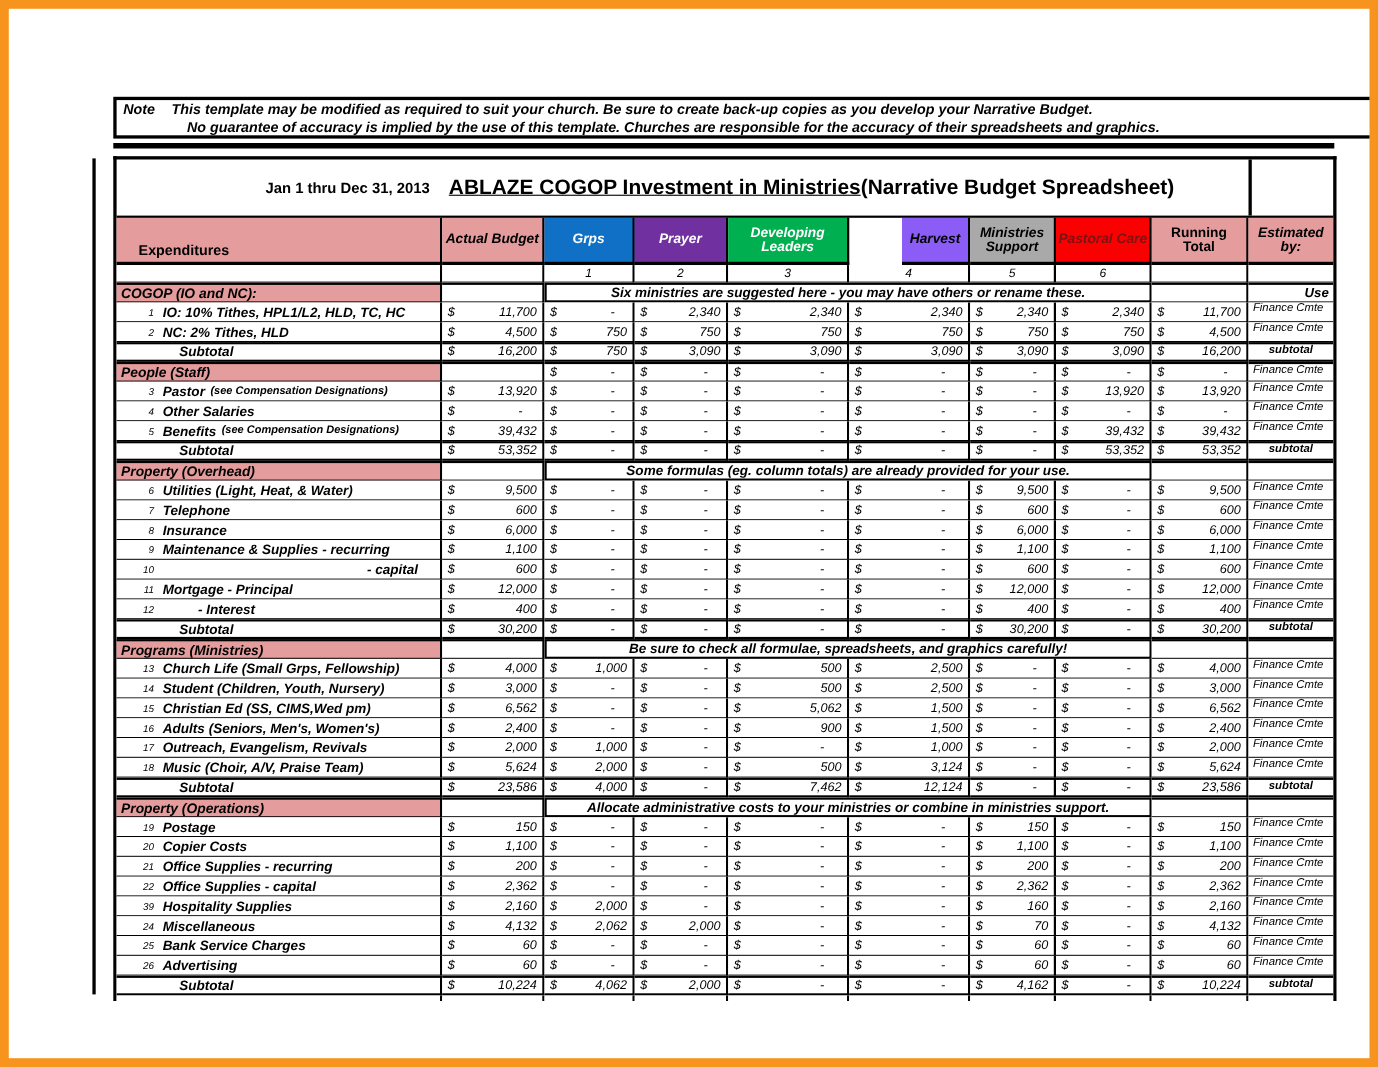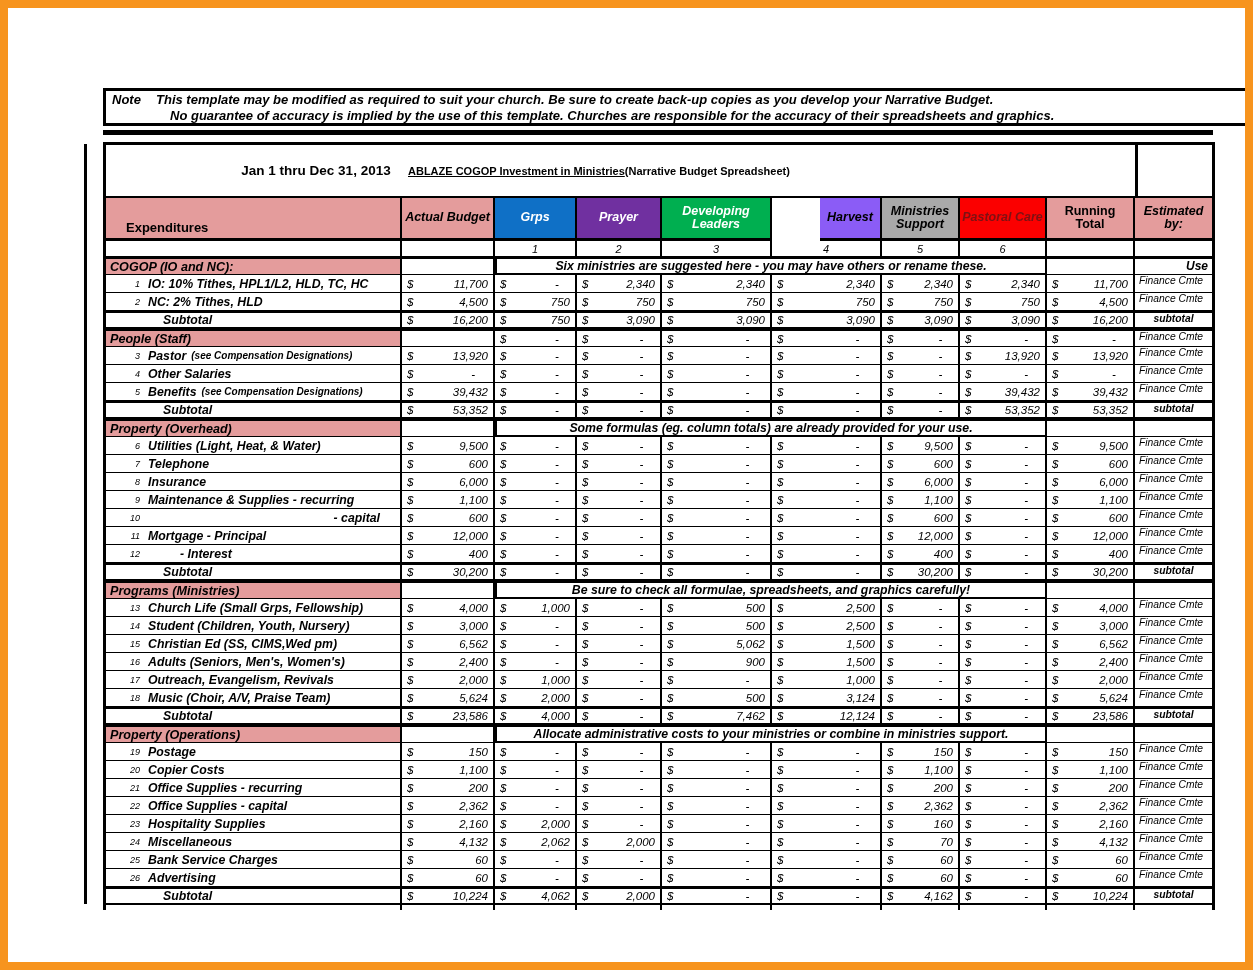--- a/index.html
+++ b/index.html
@@ -33,21 +33,21 @@
     border:3px solid #000;border-bottom:none;background:#fff;
   }
   .title-row{position:relative;height:51px;border-bottom:2.5px solid #000;}
   .date-range{
     position:absolute;left:90px;top:0;height:100%;width:240px;
     display:flex;align-items:center;justify-content:center;
     font-weight:bold;font-size:13.5px;white-space:nowrap;
   }
   .sheet-title{
     position:absolute;left:302px;top:0;height:100%;
-    display:flex;align-items:center;font-weight:bold;font-size:11px;white-space:nowrap;
+    display:flex;align-items:center;font-weight:bold;font-size:19px;white-space:nowrap;
   }
   .sheet-title .u{text-decoration:underline;}
   .title-divider{position:absolute;left:1029px;top:0;height:100%;width:2.5px;background:#000;}
 
   .grid{display:grid;grid-template-columns:296px 93px 82px 85px 110px 110px 78px 87px 88px 77px;}
   .row{display:contents;}
   .cell{
     box-sizing:border-box;height:18px;overflow:hidden;
     border-right:2px solid #000;border-bottom:1px solid #000;
     background:#fff;
@@ -977,21 +977,21 @@
           </div><div class="cell mcell">
             <span class="cur">$</span>
             <span class="amt dash">-</span>
           </div><div class="cell mcell">
             <span class="cur">$</span>
             <span class="amt">2,362</span>
           </div><div class="cell ecell last">
             <span>Finance Cmte</span>
           </div></div>
         <div class="row"><div class="cell lcell">
-            <span class="rownum">23</span>
+            <span class="rownum">39</span>
             <span class="rlabel">Hospitality Supplies</span>
           </div><div class="cell mcell">
             <span class="cur">$</span>
             <span class="amt">2,160</span>
           </div><div class="cell mcell">
             <span class="cur">$</span>
             <span class="amt">2,000</span>
           </div><div class="cell mcell">
             <span class="cur">$</span>
             <span class="amt dash">-</span>

